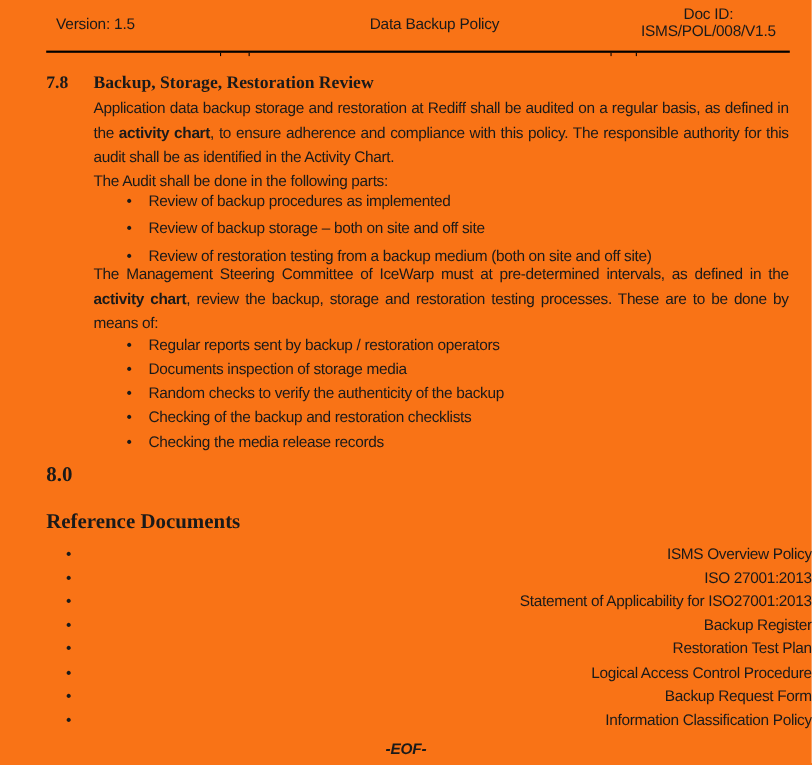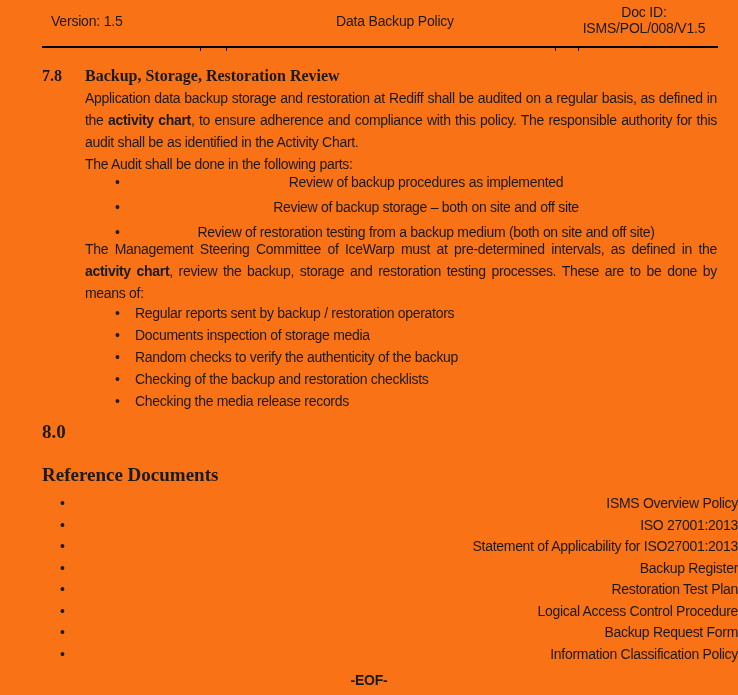--- a/index.html
+++ b/index.html
@@ -21,30 +21,30 @@
   .sh80{font-size:19px;line-height:26px;margin-top:7px;flex-direction:column;}
   .sec-head .num{width:43px;flex:0 0 43px;}
   .block{margin-left:43px;width:632px;font-size:14px;line-height:22px;letter-spacing:-0.3px;}
   p{margin:0;}
   .just{text-align:justify;}
   .p2,.p3{margin-top:-7px;}
   ul{list-style:none;margin:0;padding:0;}
   li{position:relative;}
   .l2 li{padding-left:50px;}
   .l2 .bullet{position:absolute;left:30px;}
-  .list1{margin-top:-5px;text-align:center;}
+  .list1{margin-top:-5px;}
   .list1 li{line-height:25px;}
   .list2{margin-top:-2px;}
   .list2 li{line-height:22px;}
   .ref{margin-top:5px;font-size:14px;letter-spacing:-0.3px;}
   .ref li{line-height:21.5px;padding-left:42px;text-align:right;}
   .ref .bullet{position:absolute;left:18px;}
   .bullet::before{content:"•";}
   .eof{position:relative;left:-42px;width:738px;text-align:center;
-       font-weight:bold;font-size:14px;margin-top:7px;letter-spacing:-0.2px;}
+       font-weight:bold;font-size:14px;margin-top:7px;letter-spacing:-0.2px;font-style:italic;}
 </style>
 </head>
 <body>
 
 <div class="page">
 
   <div class="hdr">
     <span class="hdr-version">Version: 1.5</span>
     <span class="hdr-title">Data Backup Policy</span>
     <div class="hdr-docid">

